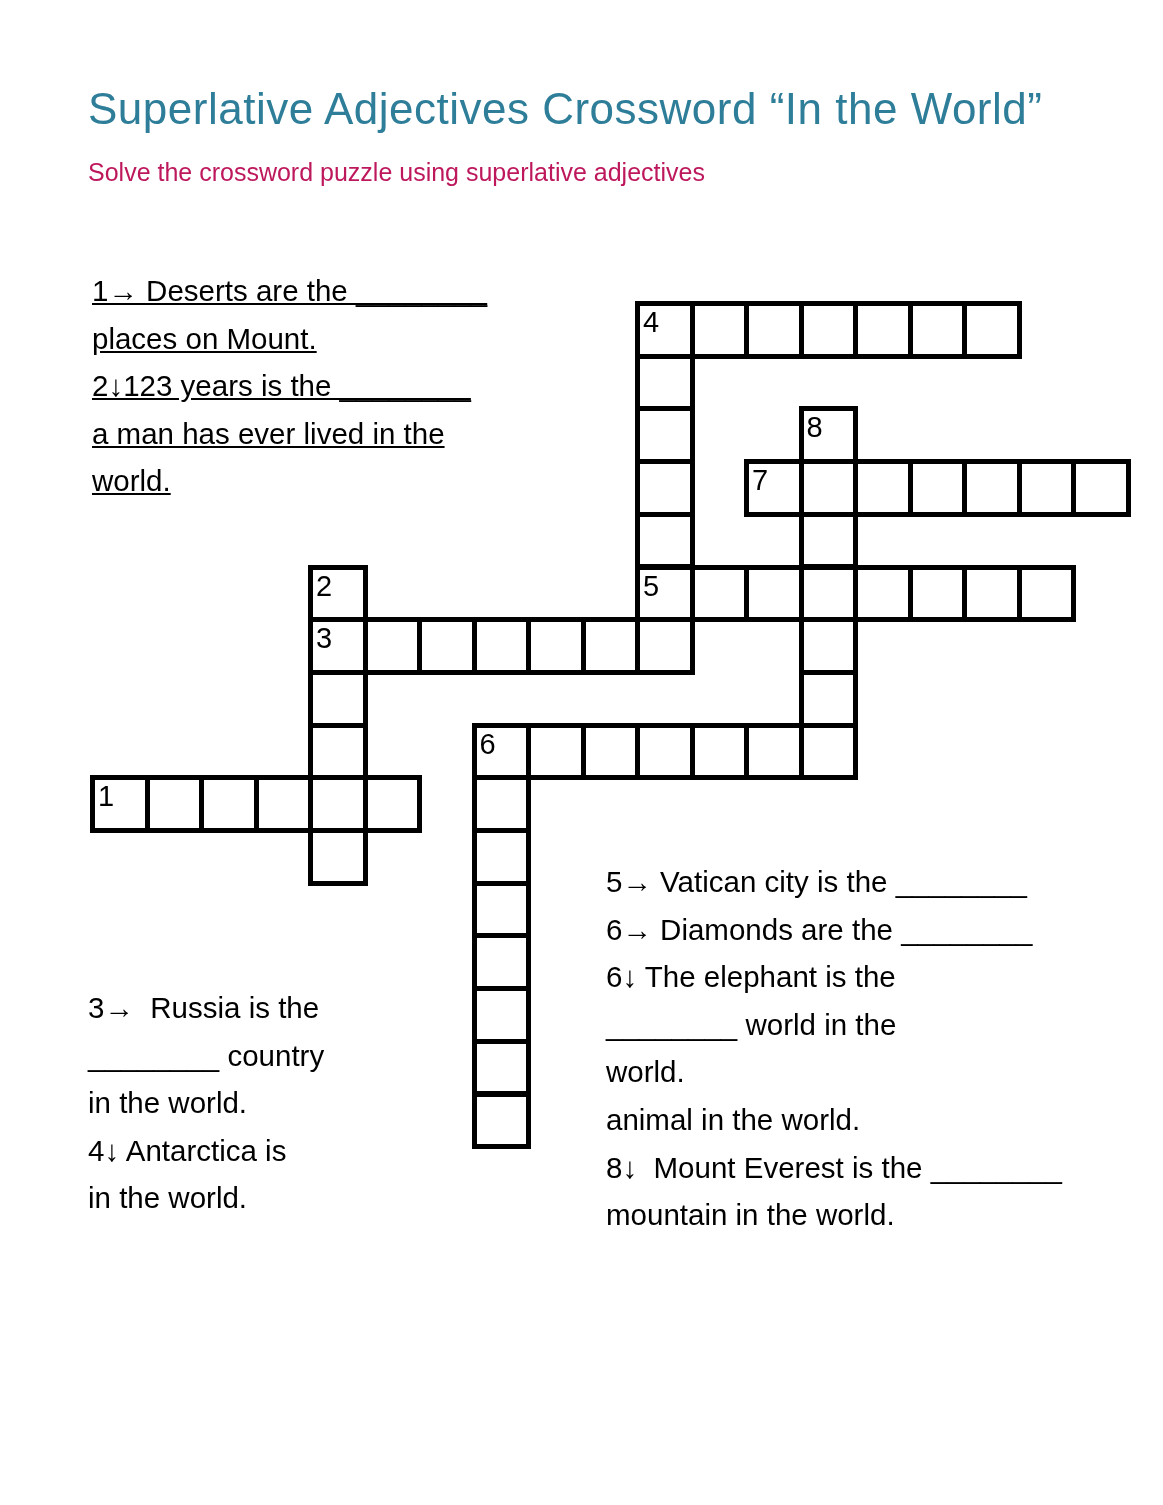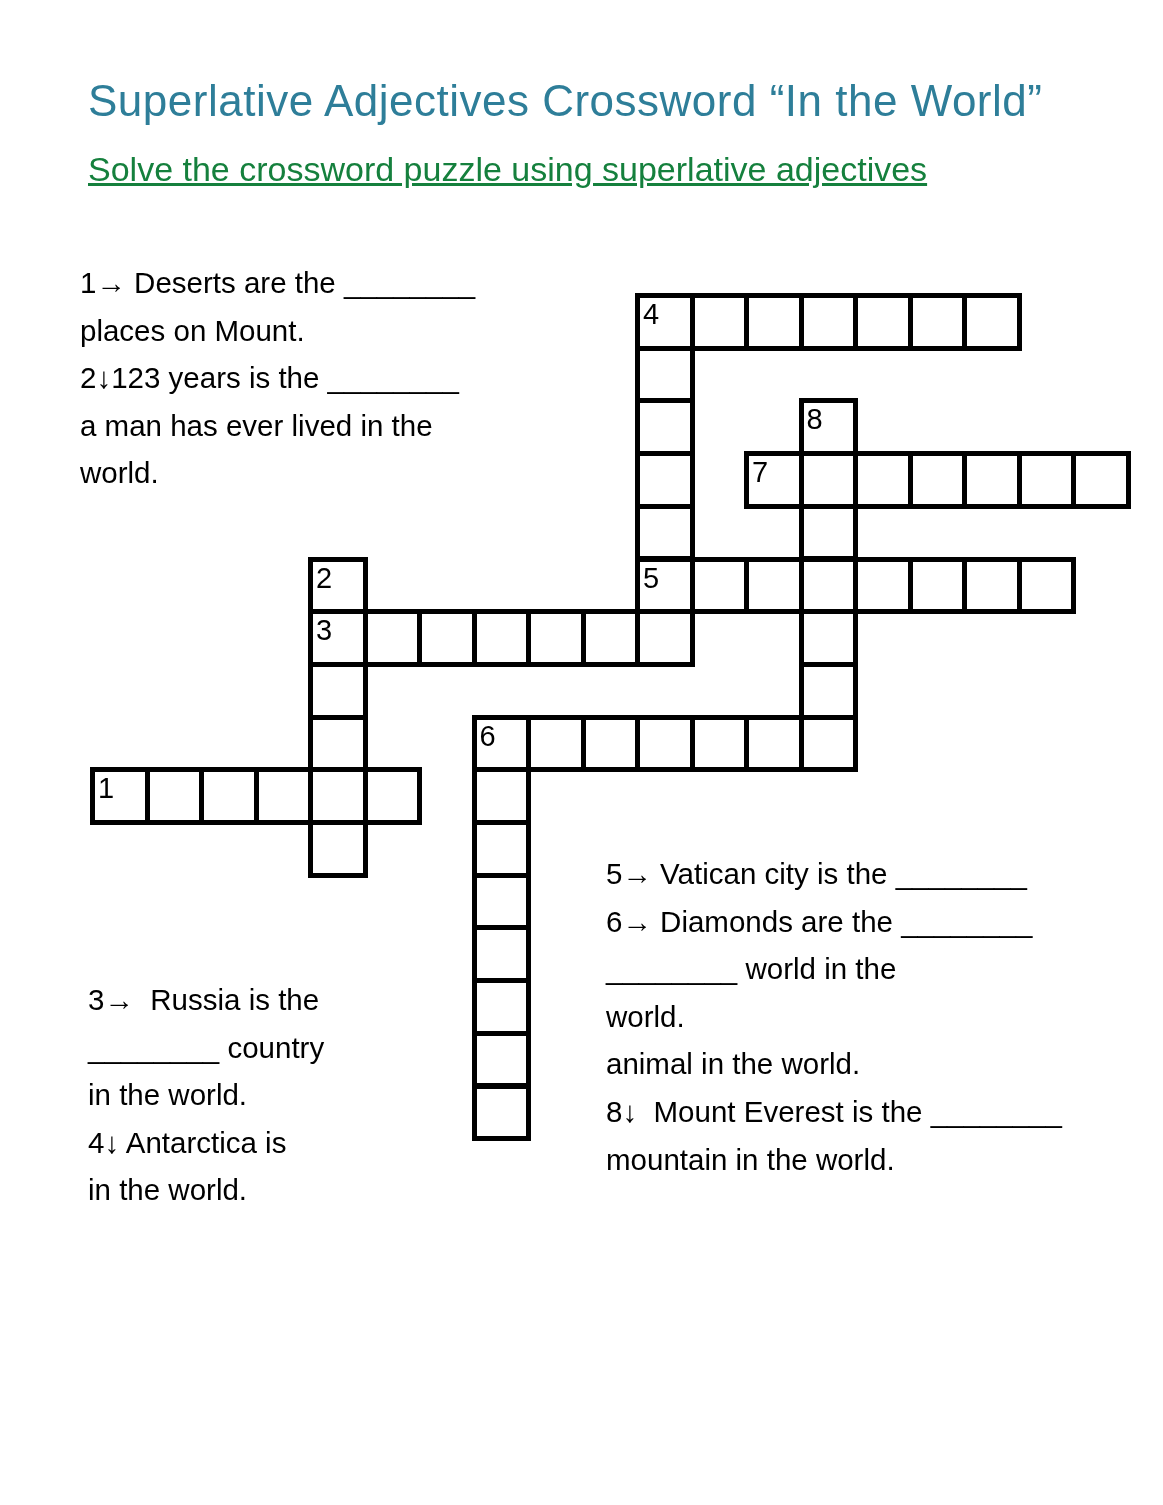--- a/index.html
+++ b/index.html
@@ -8,45 +8,45 @@
     background: #ffffff;
   }
   #page {
     position: relative;
     width: 1163px;
     height: 1265px;
     background: #ffffff;
     font-family: "Liberation Sans", sans-serif;
     color: #000000;
     overflow: hidden;
+    margin-top: 8px;
   }
   .title {
     position: absolute;
     left: 88px;
     top: 76px;
     font-size: 44px;
     font-weight: 400;
     color: var(--title-color, #2e7e99);
     white-space: pre;
     letter-spacing: 0.5px;
   }
   .subtitle {
     position: absolute;
     left: 88px;
     top: 150px;
-    font-size: 34px;
+    font-size: 25px;
     font-weight: 400;
-    color: #15803d;
+    color: #be185d;
     white-space: pre;
-    text-decoration: underline;
   }
   .clue-block {
     position: absolute;
   }
-  #clues-left-top   { left: 80px;  top: 259px; }
+  #clues-left-top   { left: 92px;  top: 259px; text-decoration: underline; }
   #clues-left-bottom{ left: 88px;  top: 976px; }
   #clues-right      { left: 606px; top: 850px; }
   .clue-line {
     font-size: 29.5px;
     line-height: 47.6px;
     height: 47.6px;
     white-space: pre;
     color: #000000;
   }
   #grid {
@@ -158,19 +158,20 @@
   <div id="clues-left-bottom" class="clue-block">
       <div class="clue-line">3→  Russia is the</div>
       <div class="clue-line">________ country</div>
       <div class="clue-line">in the world.</div>
       <div class="clue-line">4↓ Antarctica is</div>
       <div class="clue-line">in the world.</div>
     </div>
   <div id="clues-right" class="clue-block">
       <div class="clue-line">5→ Vatican city is the ________</div>
       <div class="clue-line">6→ Diamonds are the ________</div>
+      <div class="clue-line">6↓ The elephant is the</div>
       <div class="clue-line">________ world in the</div>
       <div class="clue-line">world.</div>
       <div class="clue-line">animal in the world.</div>
       <div class="clue-line">8↓  Mount Everest is the ________</div>
       <div class="clue-line">mountain in the world.</div>
     </div>
 </div>
 
 </body></html>

